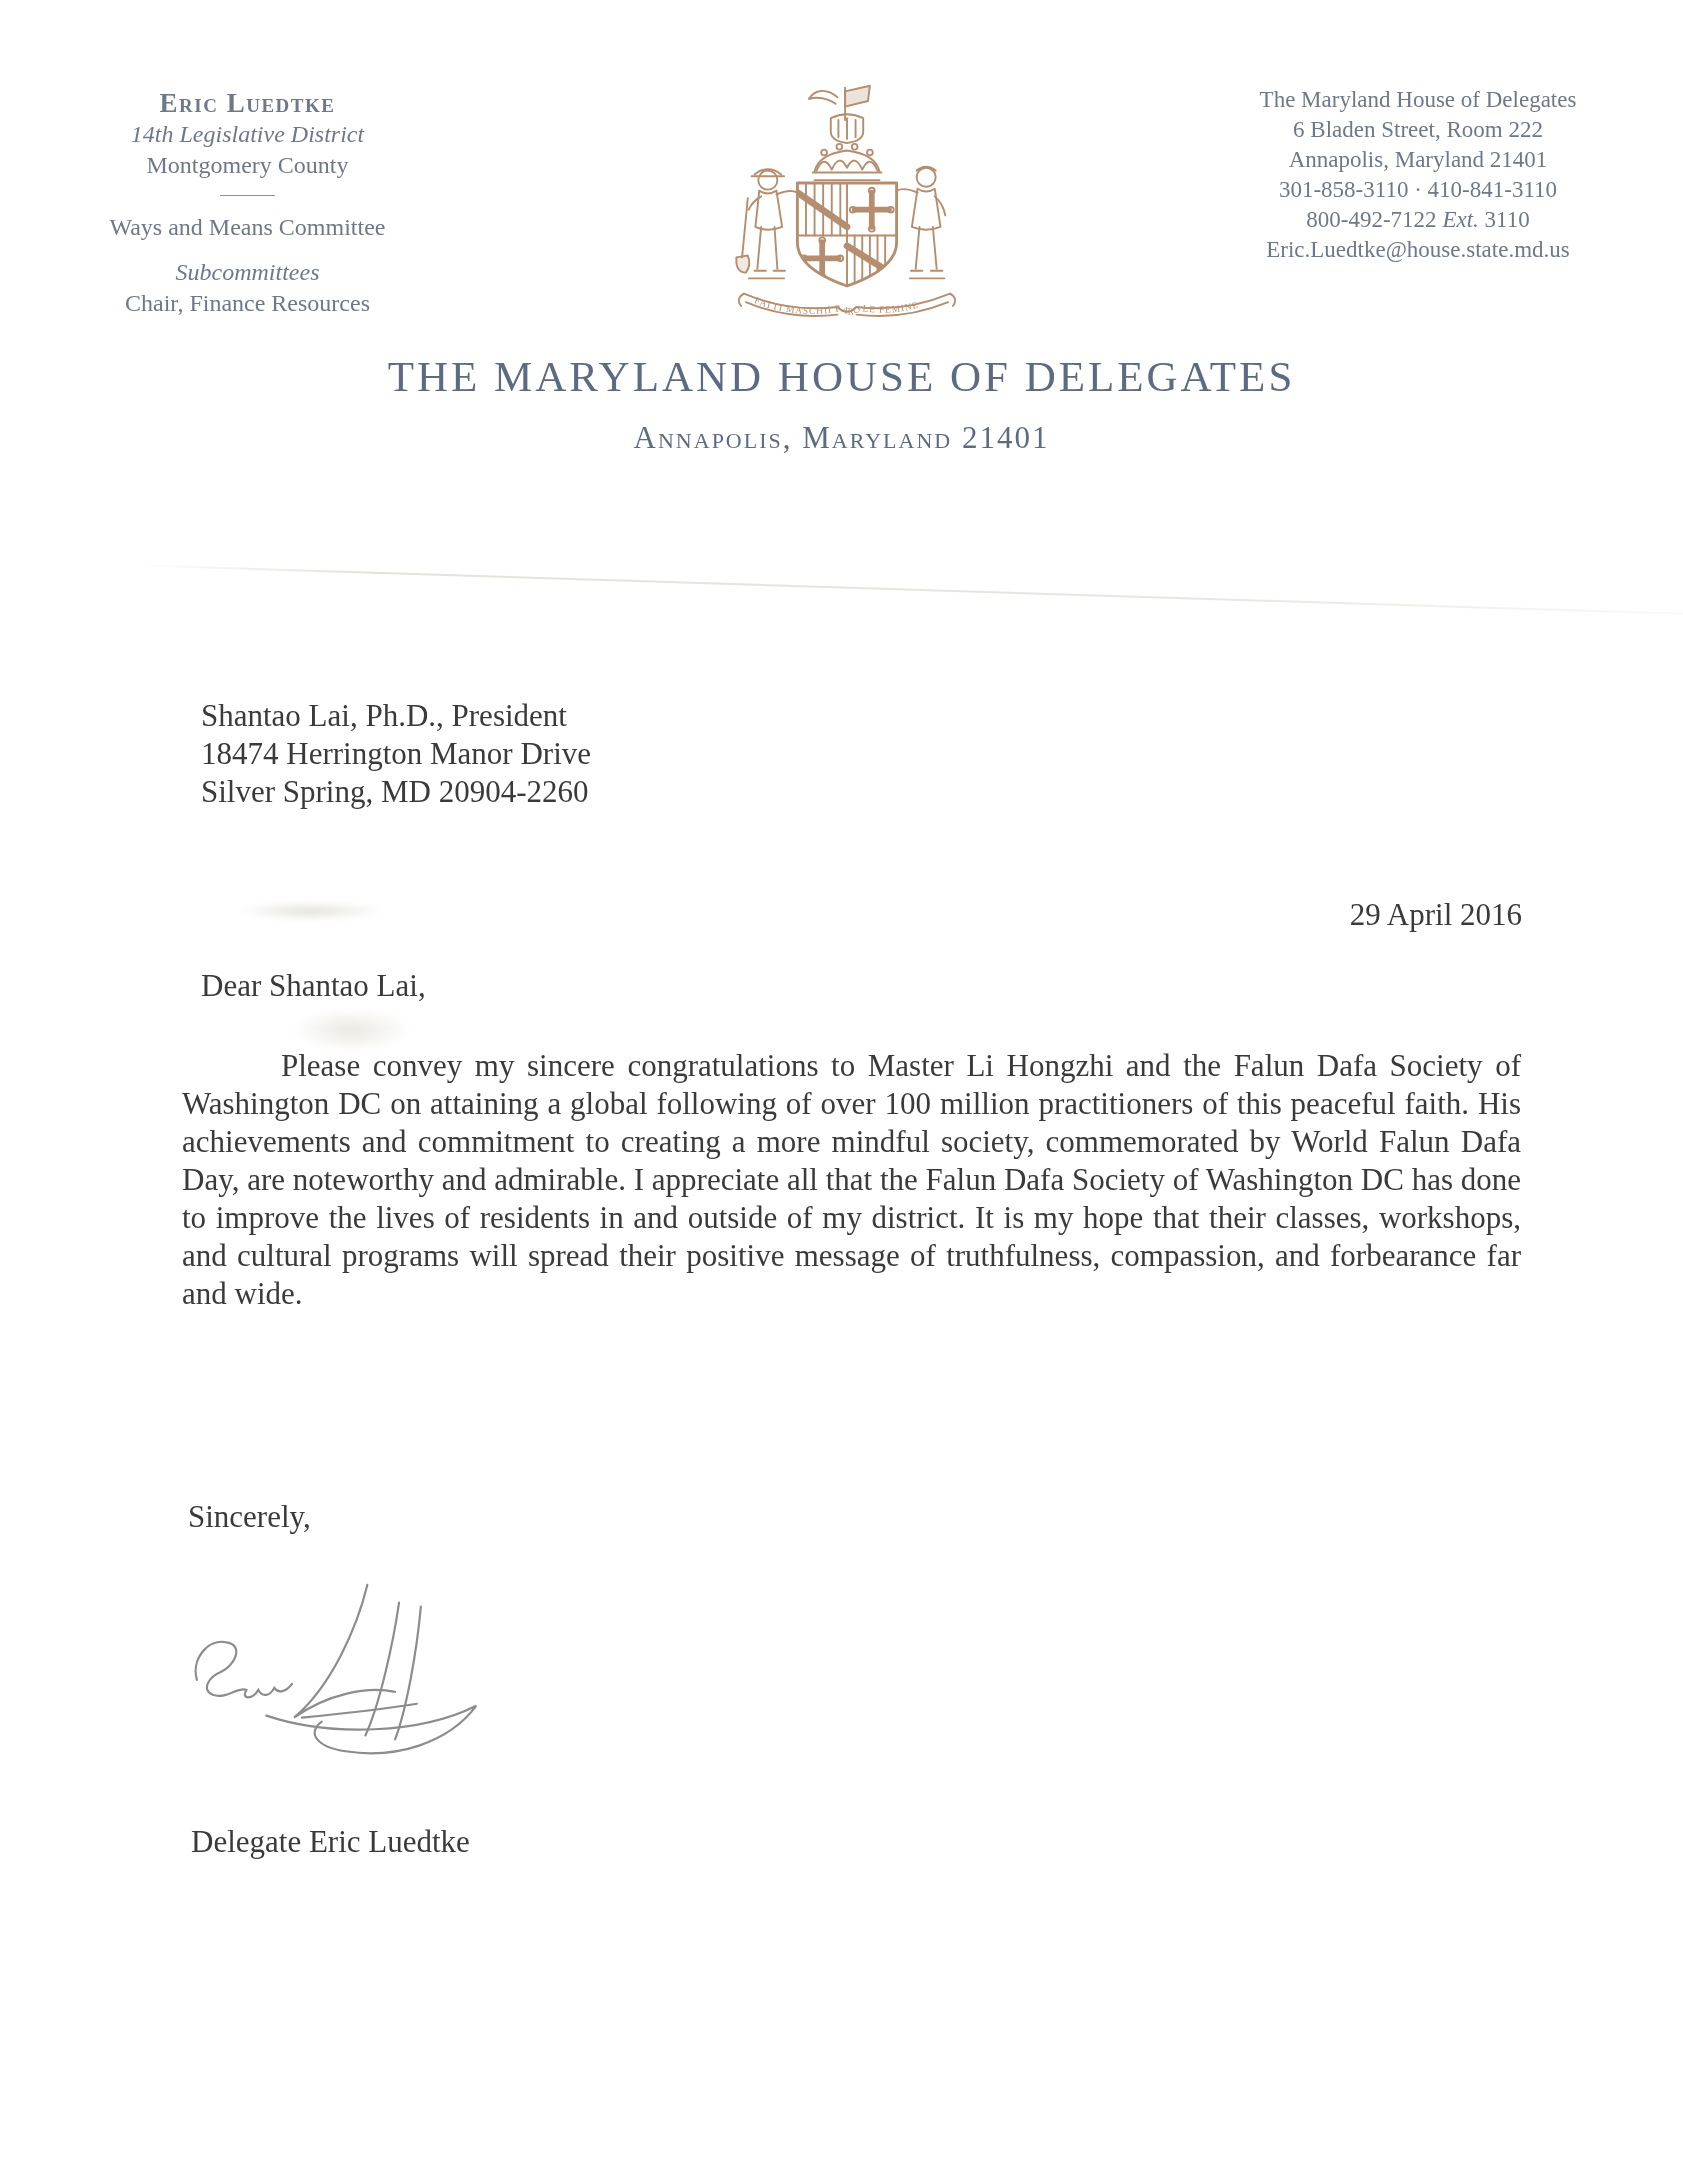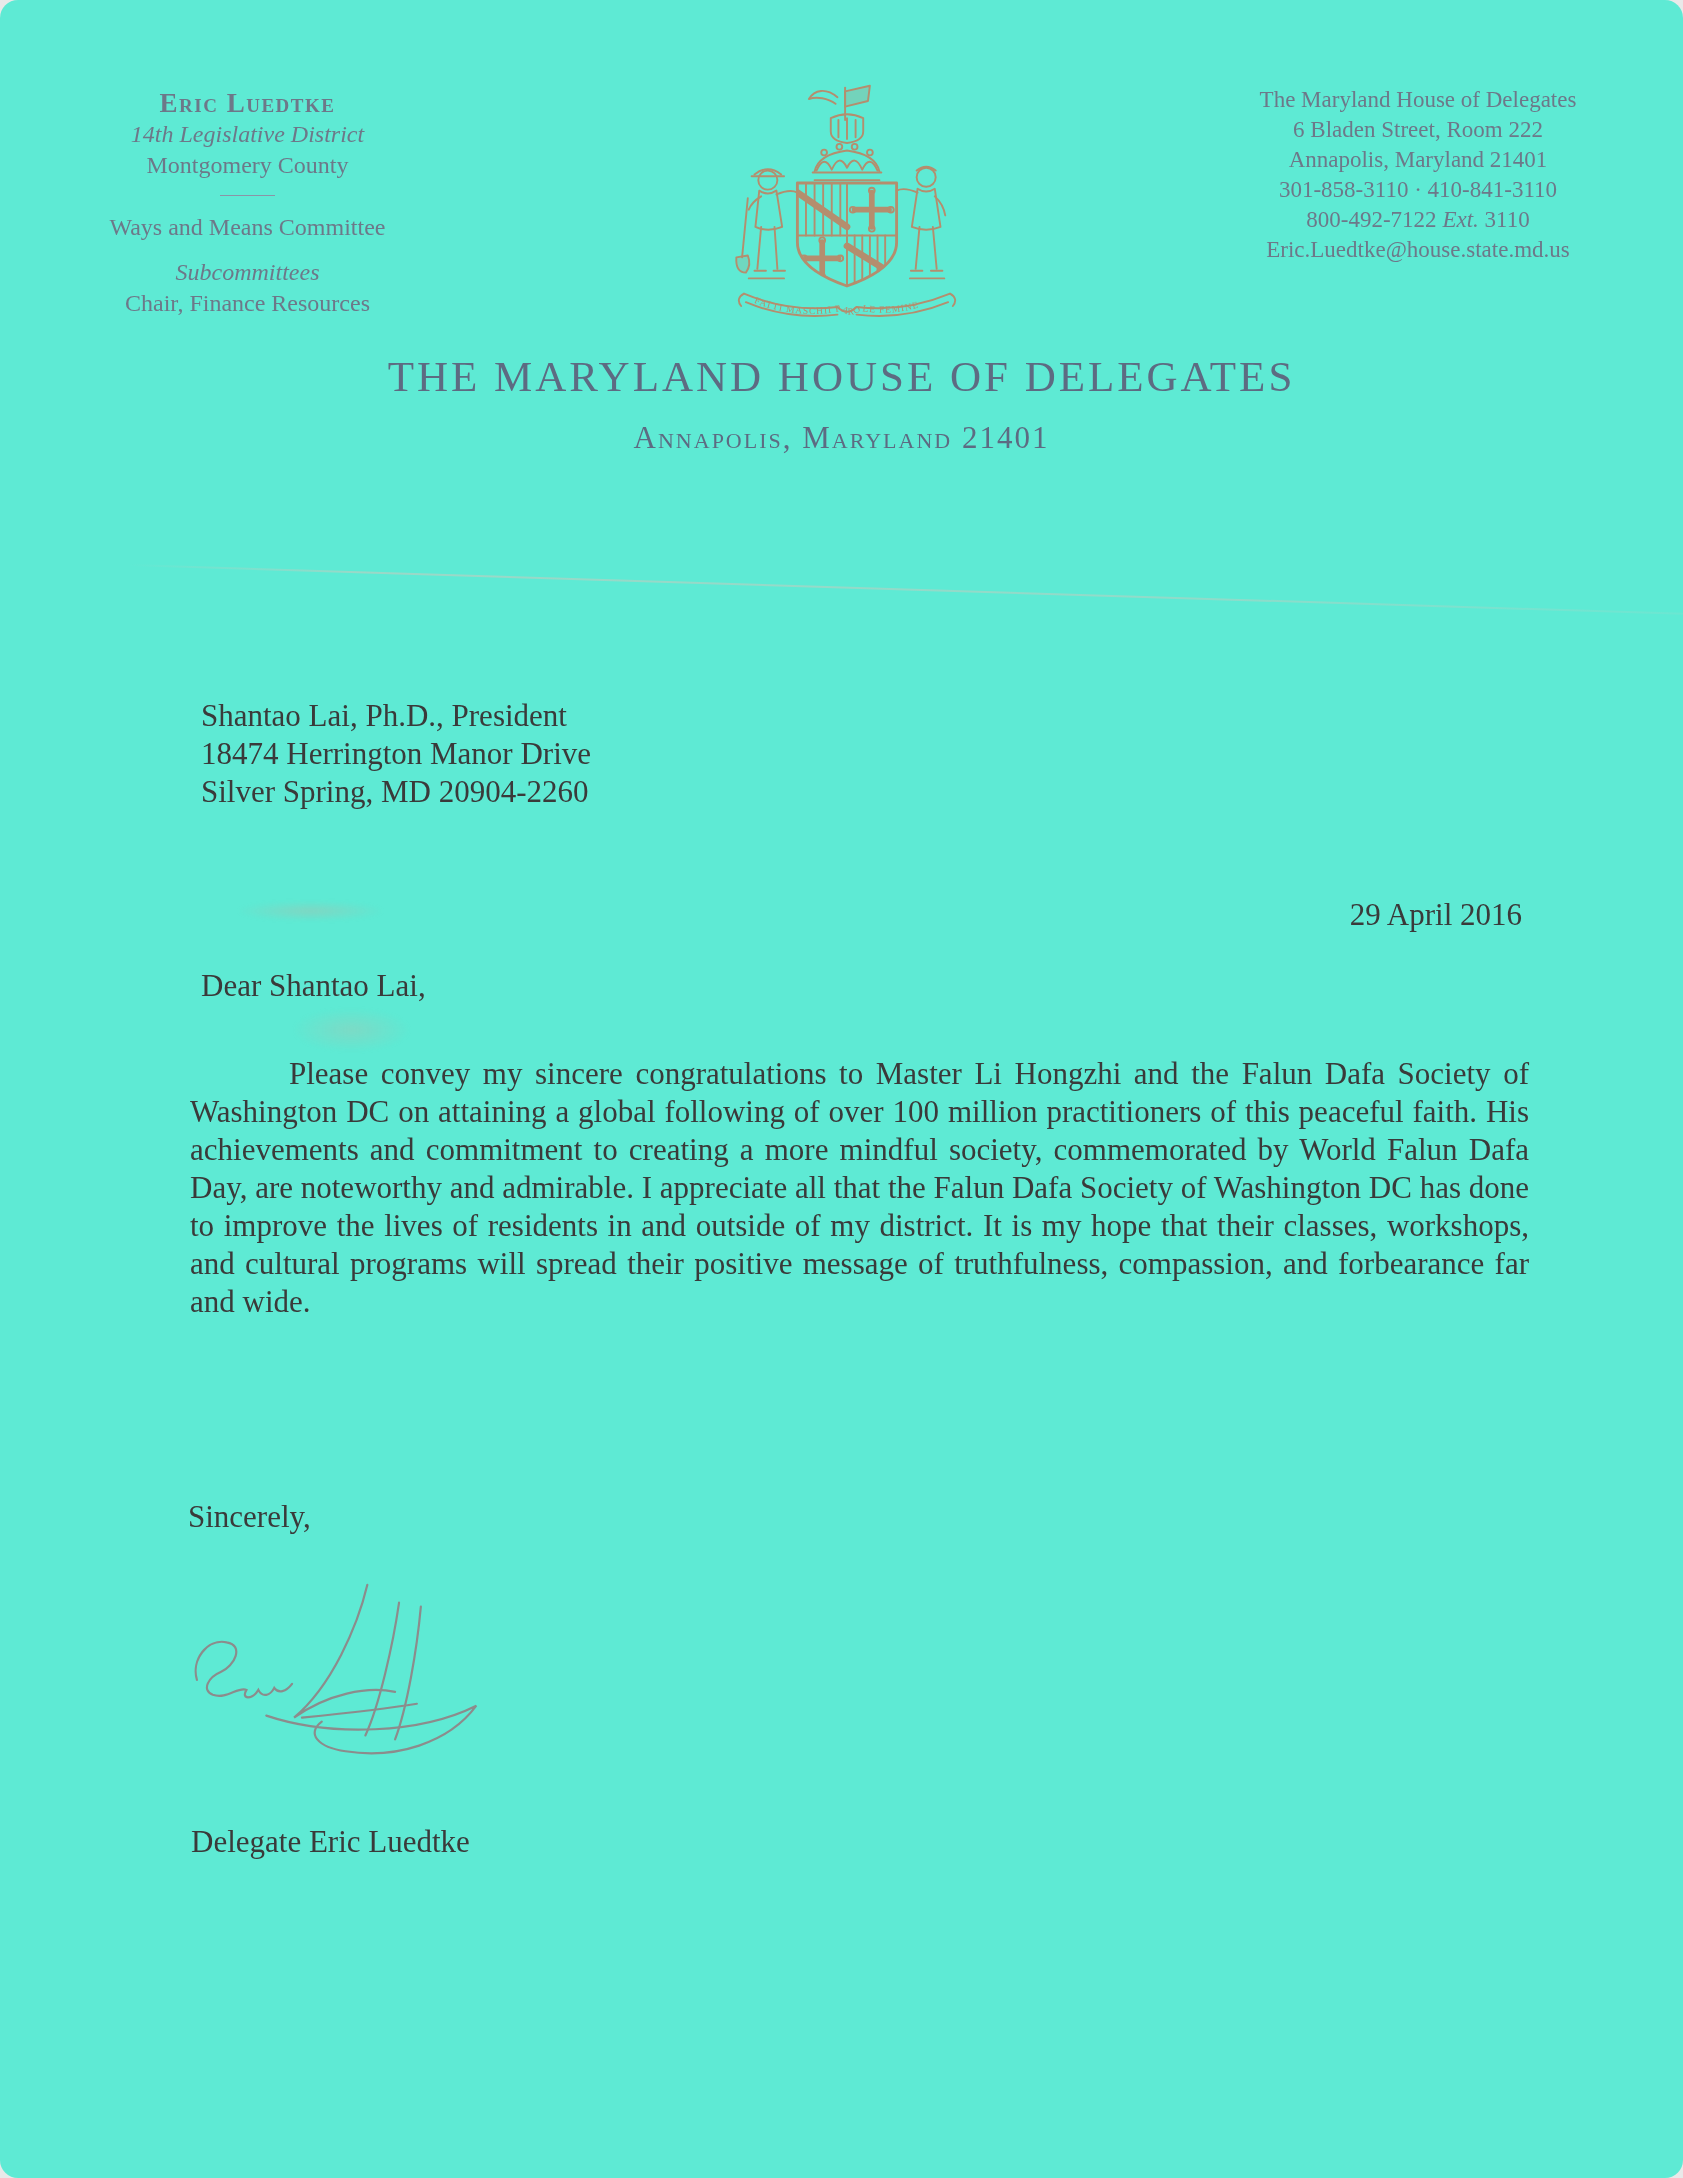--- a/index.html
+++ b/index.html
@@ -1,23 +1,22 @@
 <!DOCTYPE html>
 <html><head>
 <meta charset="utf-8">
 <style>
   html,body { margin:0; padding:0; background:#e9e9e9; }
   .page {
     position:relative;
     width:1683px; height:2178px;
-    background:#5eead4;
+    background:#ffffff;
     overflow:hidden;
     font-family:"Liberation Serif","DejaVu Serif",serif;
     color:#3a3a3a;
-    border-radius:18px;
   }
   
   .sender {
     position:absolute; left:99px; top:87px; width:297px;
     text-align:center; color:#6d7889;
     font-size:24px; line-height:31px;
   }
   .sender .sender-name {
     font-variant:small-caps; font-weight:bold;
     font-size:27px; letter-spacing:1.5px; line-height:32px;
@@ -63,21 +62,21 @@
   .date {
     position:absolute; right:161px; top:897px;
     font-size:31px; text-align:right;
   }
   .salutation {
     position:absolute; left:201px; top:968px;
     font-size:31px;
   }
   .body-para {
     position:absolute; left:182px; width:1339px;
-    margin:8px; font-size:31px; line-height:38px;
+    margin:0; font-size:31px; line-height:38px;
     text-align:justify; text-indent:99px;
   }
   .p1 { top:1047px; }
   .p2 { top:1352px; }
   .closing {
     position:absolute; left:188px; top:1499px;
     font-size:31px;
   }
   .signature-wrap { position:absolute; left:183px; top:1569px; width:337px; height:213px; }
   .sig-name {

